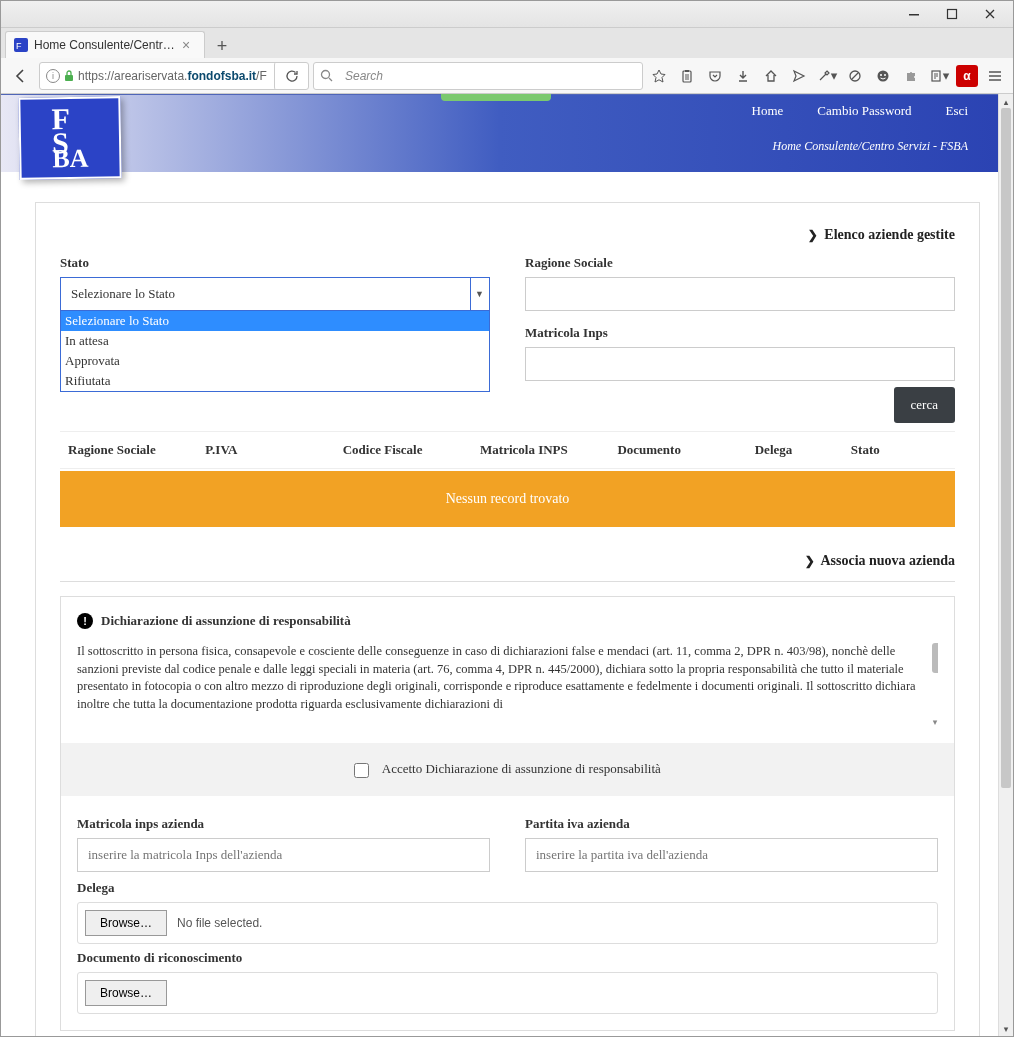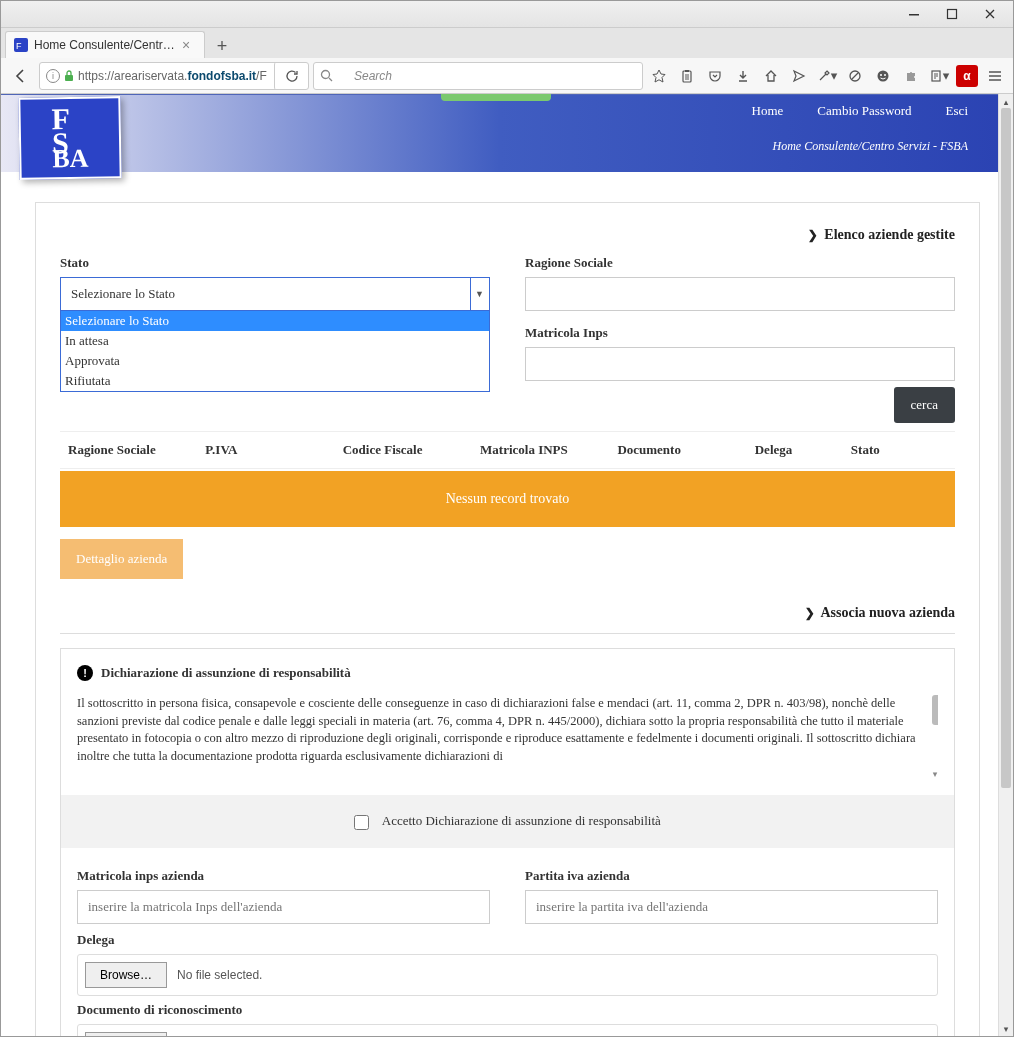--- a/index.html
+++ b/index.html
@@ -18,21 +18,21 @@
   .new-tab-btn { width: 26px; height: 24px; display: flex; align-items: center; justify-content: center; font-size: 18px; color: #555; margin-left: 2px; cursor: pointer; }
   
   .nav-bar { height: 36px; background: #f7f7f7; display: flex; align-items: center; padding: 0 6px; gap: 4px; border-bottom: 1px solid #ccc; font-family: sans-serif; font-size: 12px; }
   .nav-btn { width: 28px; height: 28px; display: flex; align-items: center; justify-content: center; color: #555; border-radius: 3px; cursor: pointer; }
   .url-box { flex: 0 0 270px; height: 28px; border: 1px solid #ccc; border-radius: 3px; background: #fff; display: flex; align-items: center; padding: 0 6px; gap: 4px; }
   .url-box .info { width: 14px; height: 14px; border: 1px solid #888; border-radius: 50%; display: flex; align-items: center; justify-content: center; font-size: 9px; color: #888; }
   .url-box .padlock { color: #4caf50; font-size: 11px; }
   .url-text { flex: 1; white-space: nowrap; overflow: hidden; color: #666; }
   .url-text b { color: #0c4a6e; }
   .reload-btn { border-left: 1px solid #ccc; padding-left: 6px; }
-  .search-box { flex: 1; height: 28px; border: 1px solid #ccc; border-radius: 3px; background: #fff; display: flex; align-items: center; padding: 0 6px; gap: 21px; color: #888; font-style: italic; }
+  .search-box { flex: 1; height: 28px; border: 1px solid #ccc; border-radius: 3px; background: #fff; display: flex; align-items: center; padding: 0 6px; gap: 12px; color: #888; font-style: italic; }
   .tool-icon { width: 24px; height: 26px; display: flex; align-items: center; justify-content: center; color: #555; cursor: pointer; font-size: 13px; }
   .avira { width: 22px; height: 22px; background: #c00; color: #fff; display: flex; align-items: center; justify-content: center; font-weight: bold; border-radius: 3px; font-size: 12px; }
   
   .page-viewport { flex: 1; overflow: hidden; display: flex; background: #fff; }
   .page-scroll { flex: 1; overflow-y: scroll; }
   .vscroll-track { width: 15px; background: #f0f0f0; position: relative; border-left: 1px solid #ddd; }
   .vscroll-arrow { height: 15px; display: flex; align-items: center; justify-content: center; font-size: 9px; color: #555; }
   .vscroll-thumb { position: absolute; left: 2px; right: 2px; top: 14px; height: 680px; background: #c7c7c7; border-radius: 2px; }
   
   
@@ -283,21 +283,20 @@
           <div class="table-header-row">
             <div class="th">Ragione Sociale</div>
             <div class="th">P.IVA</div>
             <div class="th">Codice Fiscale</div>
             <div class="th">Matricola INPS</div>
             <div class="th">Documento</div>
             <div class="th" style="flex:0.7">Delega</div>
             <div class="th" style="flex:0.7">Stato</div>
           </div>
           <div class="no-records">Nessun record trovato</div>
-          <button class="btn-orange-soft">Dettaglio azienda</button>
 
           <div class="section-heading" style="margin-top:20px;">
             <span class="chev">❯</span>
             <span>Associa nuova azienda</span>
           </div>
           <div style="border-top:1px solid #ddd;"></div>
 
           <div class="declaration-panel">
             <div class="decl-title">
               <span class="warn">!</span>

